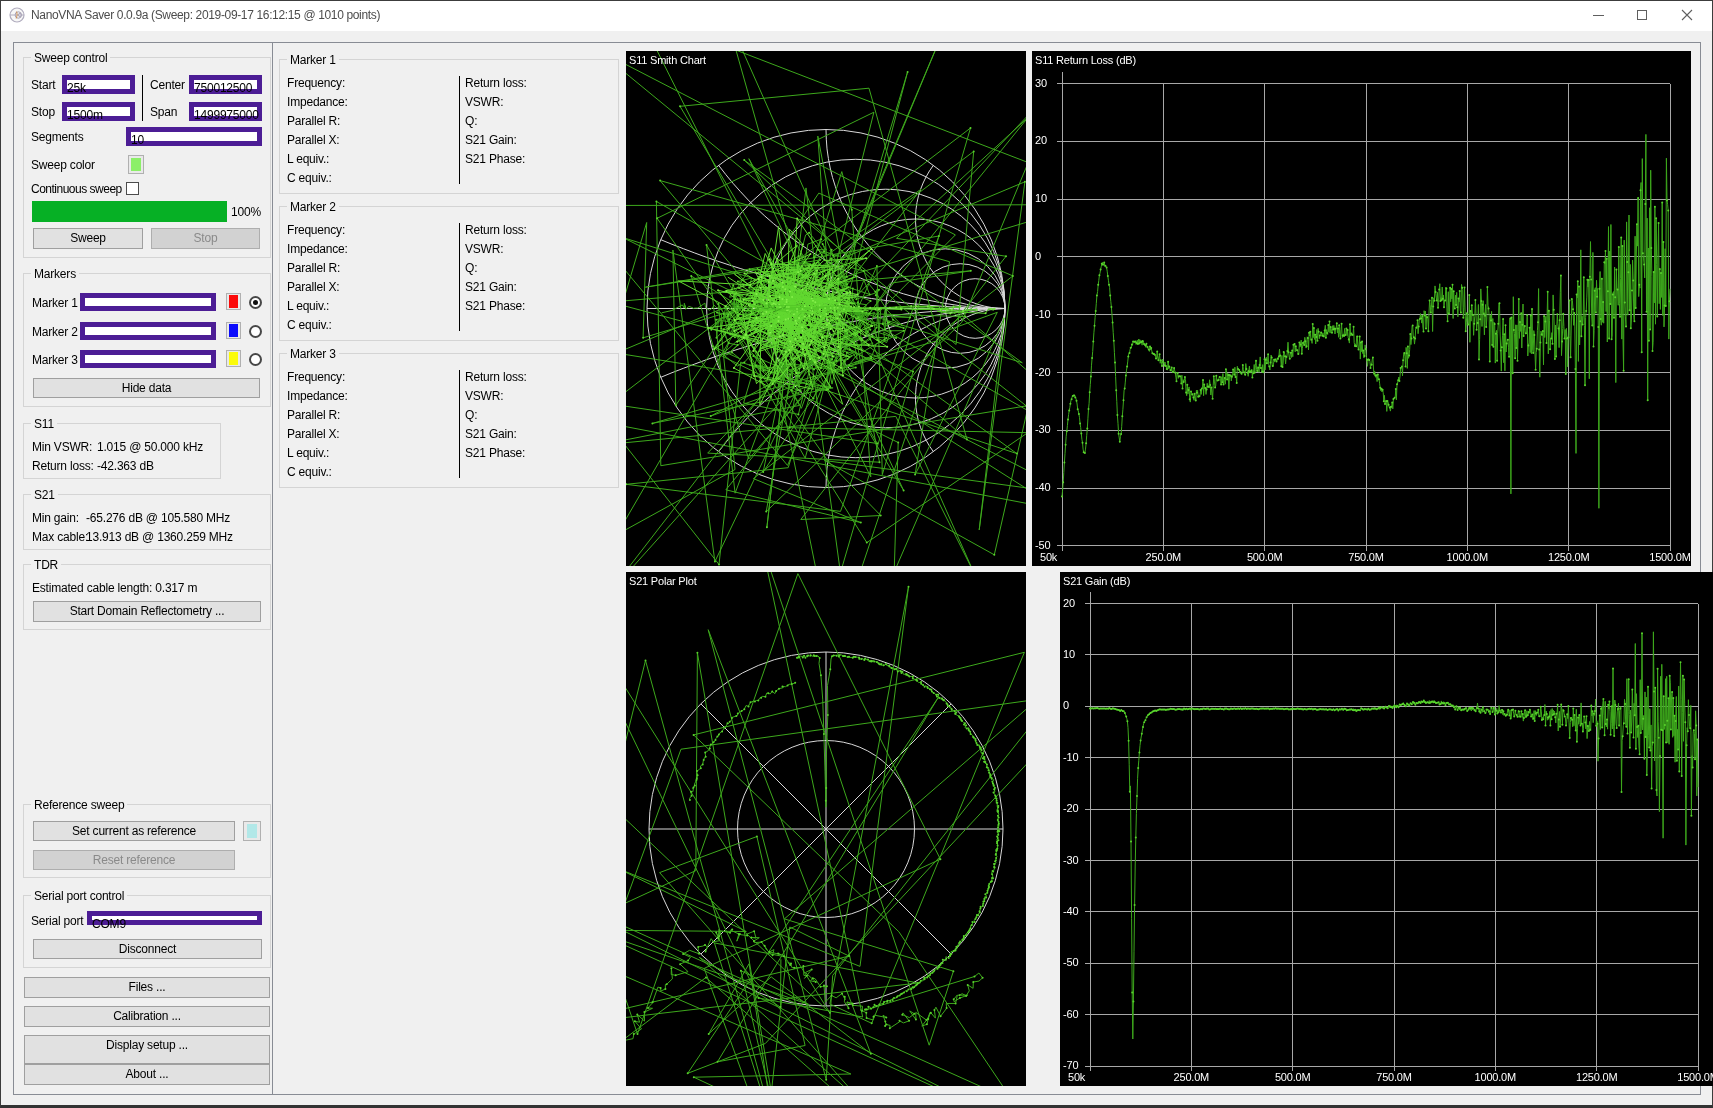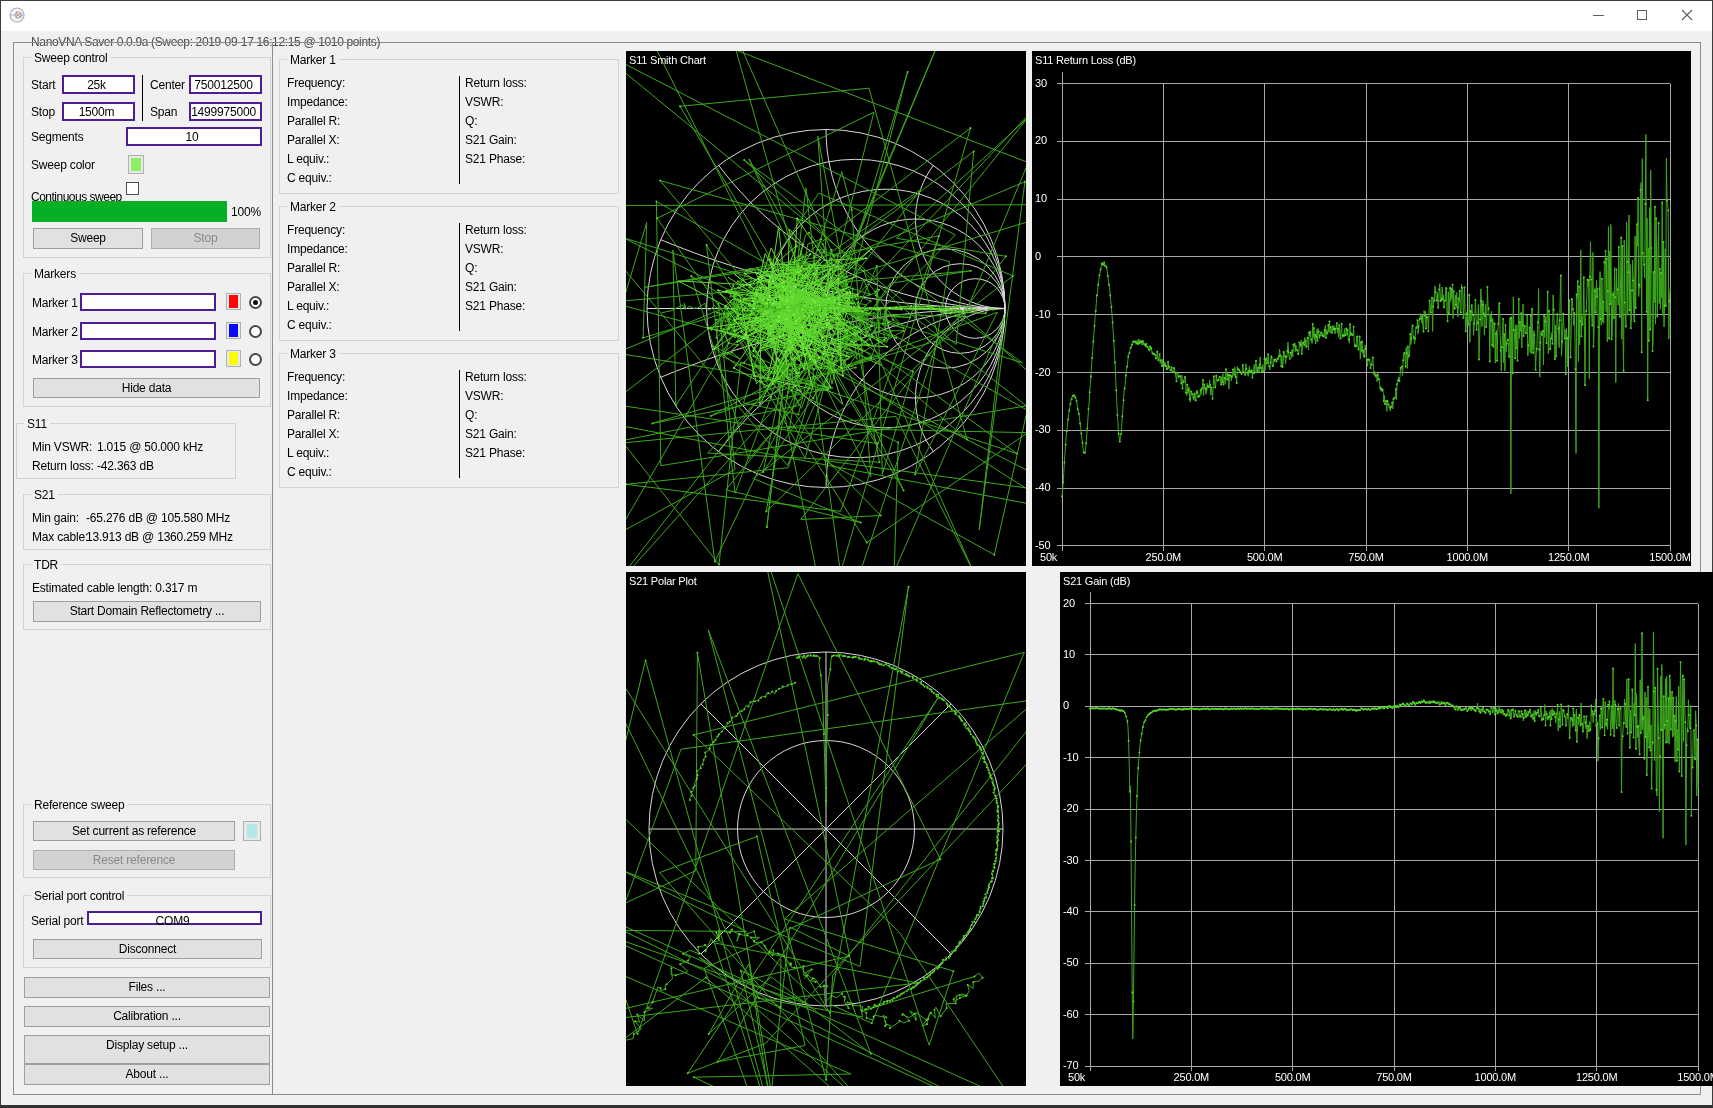--- a/index.html
+++ b/index.html
@@ -1,24 +1,24 @@
 <!DOCTYPE html>
 <html><head><meta charset="utf-8"><style>
 html,body{margin:0;padding:0;}
 body{width:1713px;height:1108px;position:relative;font-family:"Liberation Sans",sans-serif;
  background:#f0f0f0;overflow:hidden;font-size:12px;color:#000;letter-spacing:-0.2px;}
 .abs{position:absolute;box-sizing:border-box;}
 #winborder{left:0;top:0;width:1713px;height:1108px;border:1px solid #3c3c3c;border-bottom:3px solid #333;}
 #titlebar{left:1px;top:1px;width:1711px;height:30px;background:#fff;}
-#title{left:31px;top:8px;color:#4c4c4c;white-space:pre;letter-spacing:-0.35px;margin-top:27px;}
+#title{left:31px;top:8px;color:#4c4c4c;white-space:pre;letter-spacing:-0.35px;}
 #frame{left:13px;top:42px;width:1688px;height:1053px;border:1px solid #888c94;}
 #vsep{left:272px;top:43px;width:1px;height:1051px;background:#888c94;}
 .gb{border:1px solid #d4d4d4;background:#f0f0f0;}
 .gbl{position:absolute;top:-7px;left:7px;background:#f0f0f0;padding:0 3px;white-space:nowrap;}
-.inp{background:#fff;border:2px solid #4c1d95;text-align:center;padding-right:4px;line-height:17px;}
+.inp{background:#fff;border:5px solid #4c1d95;text-align:left;padding-right:4px;line-height:17px;}
 .btn{background:#e1e1e1;border:1px solid #9f9f9f;text-align:center;}
 .btn.dis{background:#d2d2d2;border-color:#aeaeae;color:#8a8a8a;}
 .lbl{white-space:nowrap;}
 .chart{background:#000;}
 .sw{background:#e9e9e9;border:1px solid #b0b0b0;}
 .swi{position:absolute;}
 .radio{border:2px solid #474747;border-radius:50%;background:#fff;}
 svg{display:block;}
 </style></head><body>
 <div class="abs" id="winborder"></div>
@@ -49,21 +49,21 @@
 <div class="abs inp" style="left:189px;top:75px;width:73px;height:19px">750012500</div>
 <div class="abs lbl" style="left:31px;top:105px">Stop</div>
 <div class="abs inp" style="left:62px;top:102px;width:73px;height:19px">1500m</div>
 <div class="abs lbl" style="left:150px;top:105px">Span</div>
 <div class="abs inp" style="left:189px;top:102px;width:73px;height:19px">1499975000</div>
 <div class="abs lbl" style="left:31px;top:130px">Segments</div>
 <div class="abs inp" style="left:126px;top:127px;width:136px;height:19px">10</div>
 <div class="abs lbl" style="left:31px;top:158px">Sweep color</div>
 <div class="abs sw" style="left:128px;top:155px;width:16px;height:19px"></div>
 <div class="abs swi" style="left:131px;top:158px;width:10px;height:13px;background:#8cef68"></div>
-<div class="abs lbl" style="left:31px;top:190px;letter-spacing:-0.5px">Continuous sweep</div>
+<div class="abs lbl" style="left:31px;top:182px;letter-spacing:-0.5px">Continuous sweep</div>
 <div class="abs" style="left:126px;top:182px;width:13px;height:13px;background:#fff;border:1px solid #4c4c4c"></div>
 <div class="abs" style="left:32px;top:201px;width:195px;height:21px;background:#06b025"></div>
 <div class="abs lbl" style="left:231px;top:205px">100%</div>
 <div class="abs btn" style="left:33px;top:228px;width:110px;height:21px;line-height:19px">Sweep</div>
 <div class="abs btn dis" style="left:151px;top:228px;width:109px;height:21px;line-height:19px">Stop</div>
 
 <div class="abs gb" style="left:23px;top:273px;width:248px;height:134px">
  <div class="gbl">Markers</div>
 </div>
 <div class="abs lbl" style="left:32px;top:296px">Marker 1</div>
@@ -77,21 +77,21 @@
 <div class="abs sw" style="left:226px;top:322px;width:15px;height:17px"></div>
 <div class="abs swi" style="left:229px;top:324px;width:9px;height:13px;background:#0a0afb"></div>
 <div class="abs radio" style="left:249px;top:325px;width:13px;height:13px"></div>
 <div class="abs lbl" style="left:32px;top:353px">Marker 3</div>
 <div class="abs inp" style="left:80px;top:350px;width:136px;height:18px"></div>
 <div class="abs sw" style="left:226px;top:350px;width:15px;height:17px"></div>
 <div class="abs swi" style="left:229px;top:352px;width:9px;height:13px;background:#fbfb09"></div>
 <div class="abs radio" style="left:249px;top:353px;width:13px;height:13px"></div>
 <div class="abs btn" style="left:33px;top:378px;width:227px;height:20px;line-height:18px">Hide data</div>
 
-<div class="abs gb" style="left:16px;top:423px;width:220px;height:56px">
+<div class="abs gb" style="left:23px;top:423px;width:198px;height:56px">
  <div class="gbl">S11</div>
 </div>
 <div class="abs lbl" style="left:32px;top:440px">Min VSWR:</div>
 <div class="abs lbl" style="left:97px;top:440px">1.015 @ 50.000 kHz</div>
 <div class="abs lbl" style="left:32px;top:459px">Return loss:</div>
 <div class="abs lbl" style="left:97px;top:459px">-42.363 dB</div>
 
 <div class="abs gb" style="left:23px;top:494px;width:248px;height:56px">
  <div class="gbl">S21</div>
 </div>

